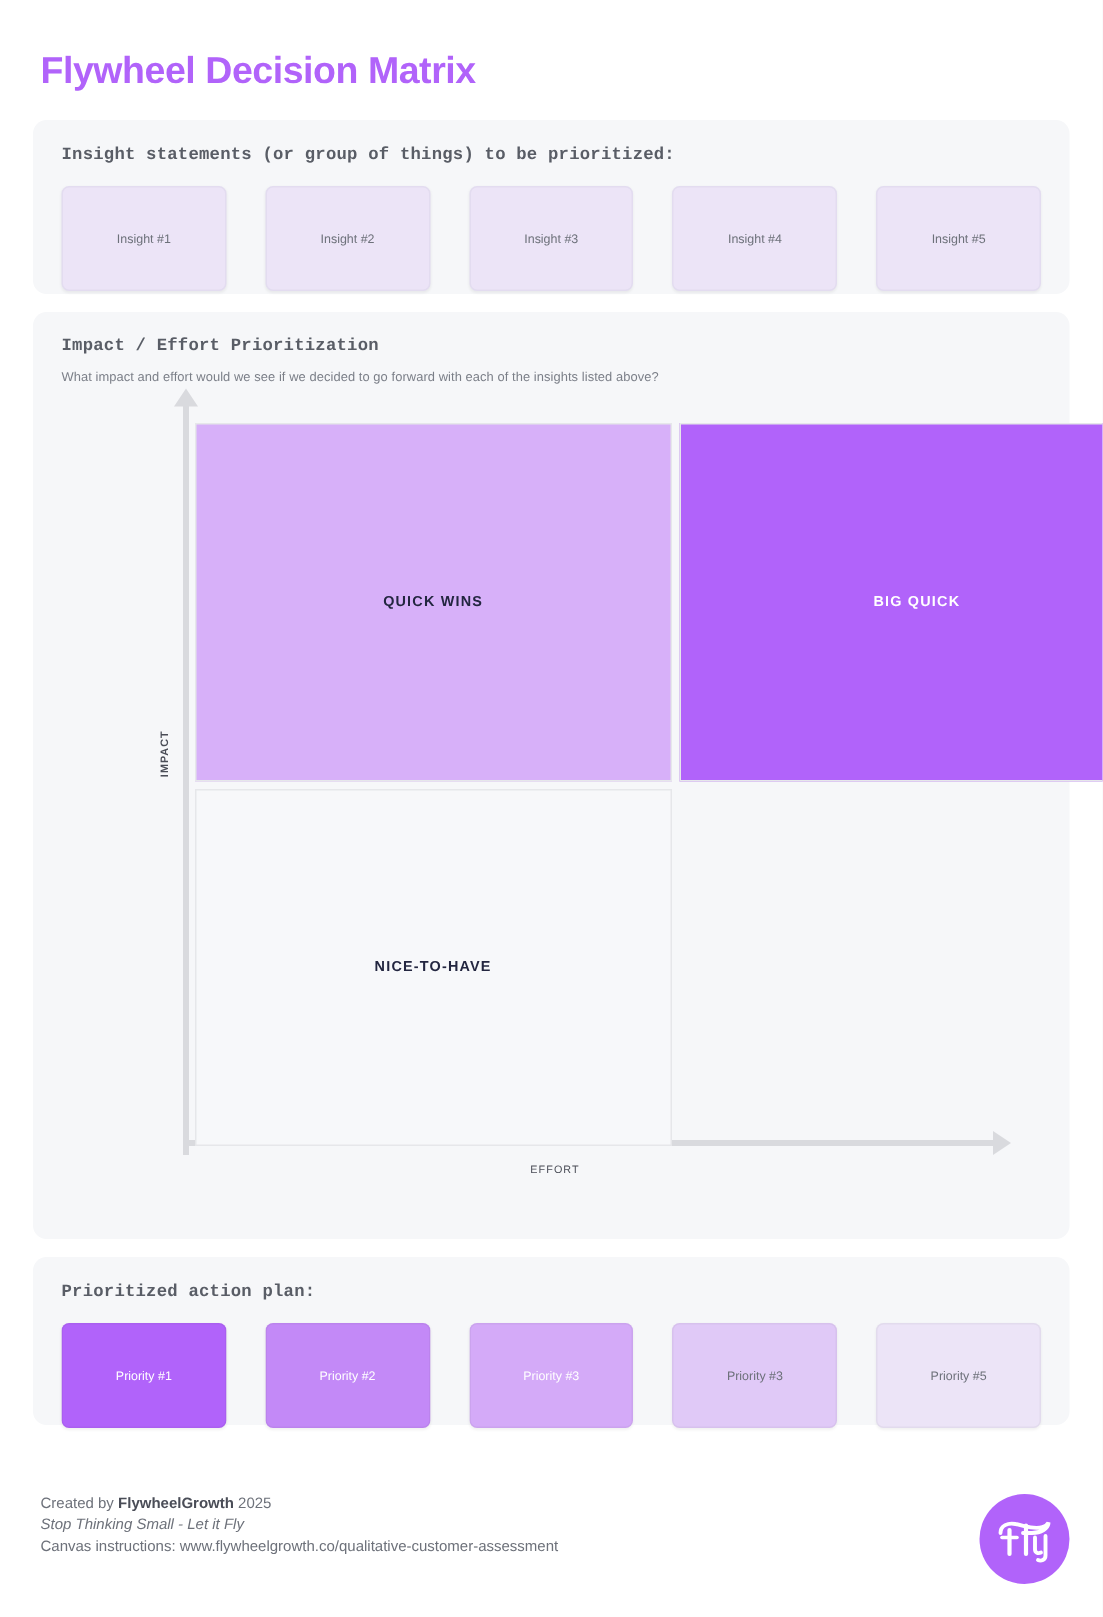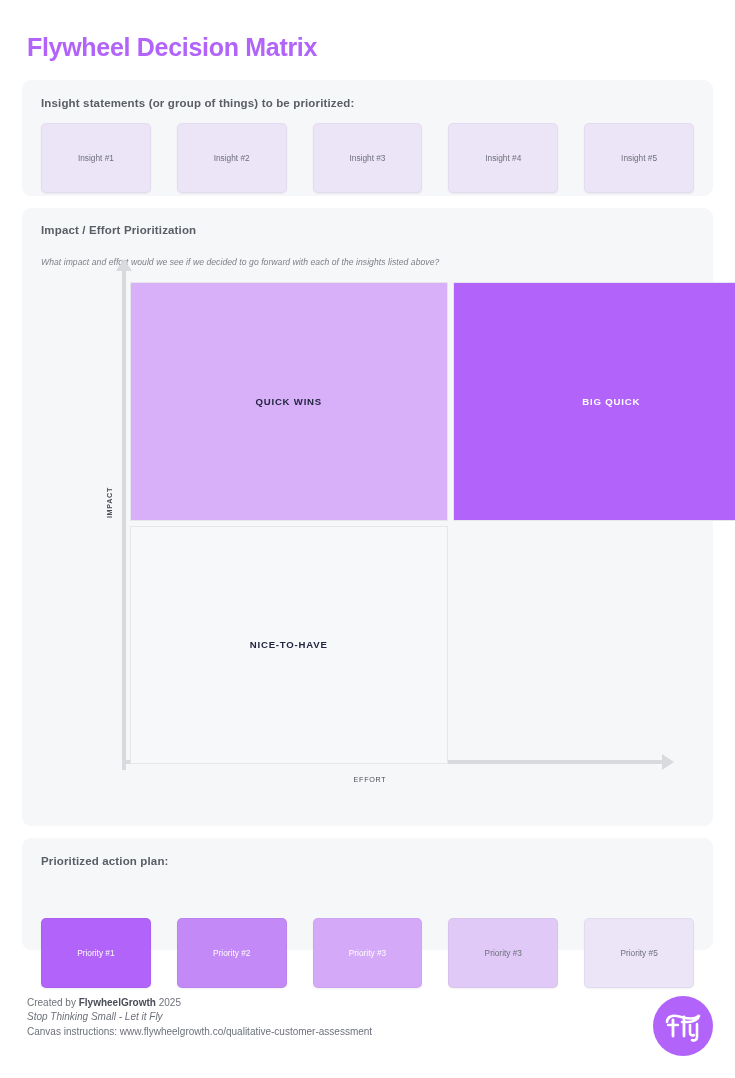--- a/index.html
+++ b/index.html
@@ -34,28 +34,28 @@
     background: #f6f7f9;
     border-radius: 9px;
     width: 691px;
   }
 
   .panel-label {
     font-size: 11.5px;
     color: #595d66;
     font-weight: bold;
     letter-spacing: 0.15px;
+    font-family: Liberation Mono, monospace;
   }
 
   .panel-sub {
     font-size: 8.6px;
     color: #7b7f88;
-    margin-top: 21px;
+    margin-top: 9px;
     letter-spacing: 0.05px;
-    font-style: italic;
   }
 
   
   .insights-panel {
     padding: 17px 19px 20px 19px;
     height: 116px;
   }
 
   .card-row {
     display: flex;
@@ -187,21 +187,20 @@
   
   .action-panel {
     margin-top: 12px;
     padding: 17px 19px 20px 19px;
     height: 112px;
   }
 
   .priority-card {
     color: #ffffff;
     border: 1px solid rgba(0,0,0,0.04);
-    margin-top: 37px;
   }
   .priority-card.dark-text { color: #6d717a; }
 
   
   .footer {
     position: absolute;
     left: 27px;
     bottom: 38px;
     font-size: 10px;
     color: #6d717a;

